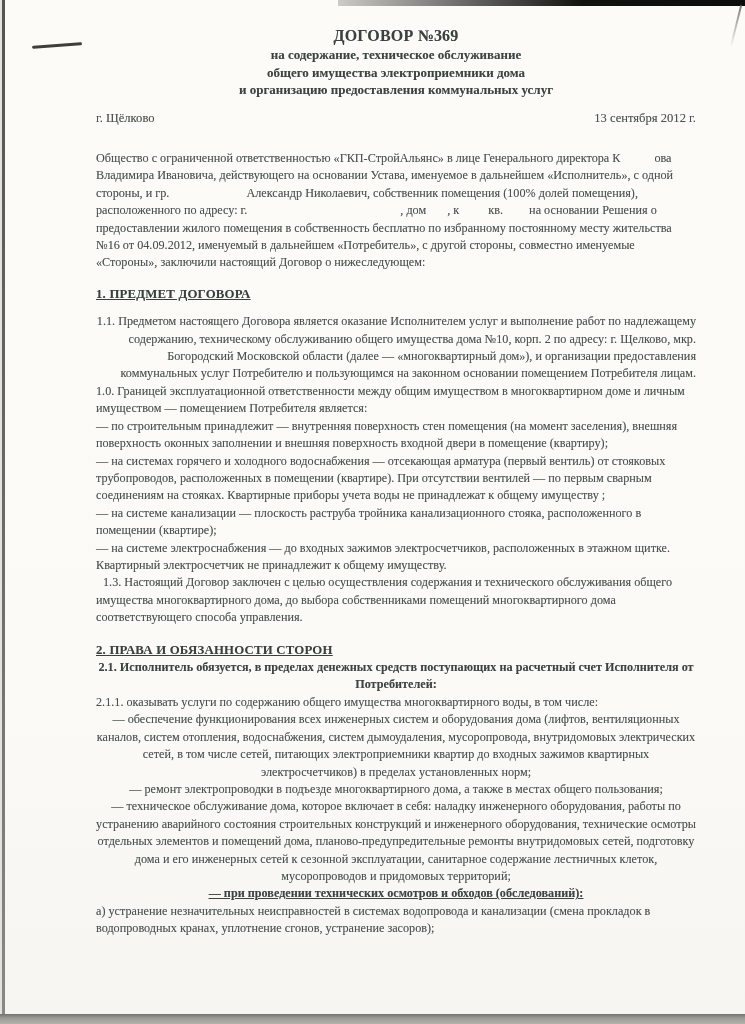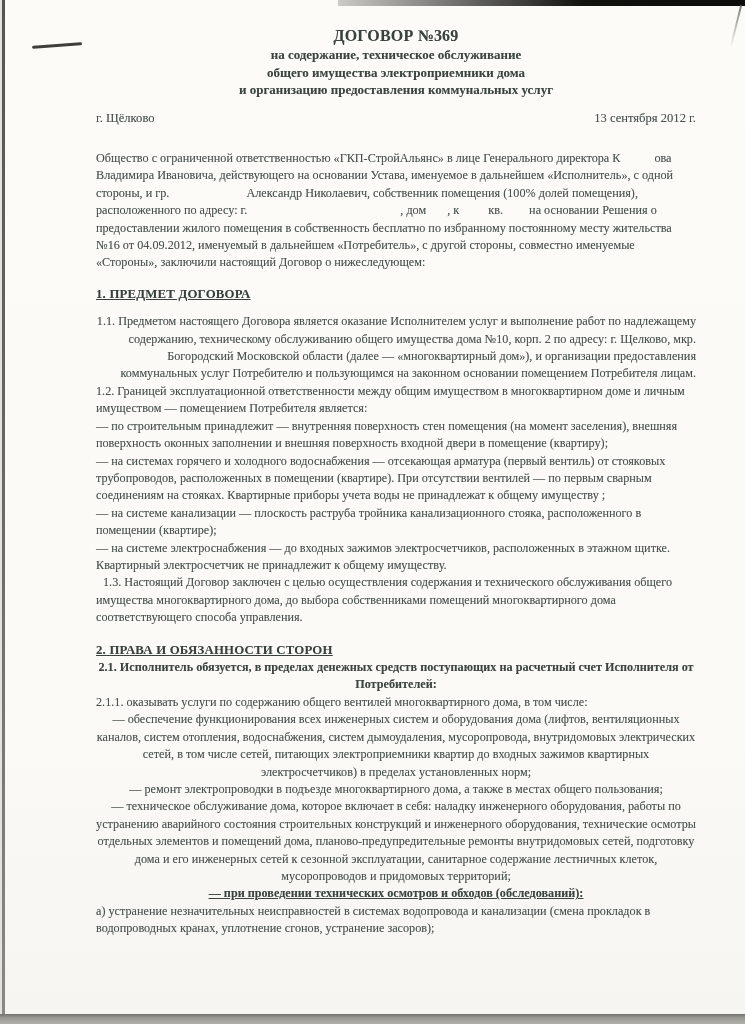--- a/index.html
+++ b/index.html
@@ -87,31 +87,31 @@
       <div class="dateline">
         <span>г. Щёлково</span>
         <span>13 сентября 2012 г.</span>
       </div>
 
       <p class="preamble"><span>Общество с ограниченной ответственностью «ГКП-СтройАльянс» в лице Генерального директора К</span><span class="gap g1"></span><span>ова Владимира Ивановича, действующего на основании Устава, именуемое в дальнейшем «Исполнитель», с одной стороны, и гр. </span><span class="gap g2"></span><span>Александр Николаевич, собственник помещения (100% долей помещения), расположенного по адресу: г. </span><span class="gap g3"></span><span>, дом </span><span class="gap g4"></span><span>, к</span><span class="gap g5"></span><span> кв. </span><span class="gap g6"></span><span> на основании Решения о предоставлении жилого помещения в собственность бесплатно по избранному постоянному месту жительства №16 от 04.09.2012, именуемый в дальнейшем «Потребитель», с другой стороны, совместно именуемые «Стороны», заключили настоящий Договор о нижеследующем:</span></p>
 
       <h2 class="sec-heading">1. ПРЕДМЕТ ДОГОВОРА</h2>
 
       <p class="after-heading">1.1. Предметом настоящего Договора является оказание Исполнителем услуг и выполнение работ по надлежащему содержанию, техническому обслуживанию общего имущества дома №10, корп. 2 по адресу: г. Щелково, мкр. Богородский Московской области (далее — «многоквартирный дом»), и организации предоставления коммунальных услуг Потребителю и пользующимся на законном основании помещением Потребителя лицам.</p>
-      <p>1.2. Границей эксплуатационной ответственности между общим имуществом в многоквартирном доме и личным имуществом — помещением Потребителя является:</p>
+      <p>1.0. Границей эксплуатационной ответственности между общим имуществом в многоквартирном доме и личным имуществом — помещением Потребителя является:</p>
       <p>— по строительным принадлежит — внутренняя поверхность стен помещения (на момент заселения), внешняя поверхность оконных заполнении и внешняя поверхность входной двери в помещение (квартиру);</p>
       <p>— на системах горячего и холодного водоснабжения — отсекающая арматура (первый вентиль) от стояковых трубопроводов, расположенных в помещении (квартире). При отсутствии  вентилей — по первым сварным соединениям на стояках. Квартирные приборы учета воды не принадлежат к общему имуществу ;</p>
       <p>— на системе канализации — плоскость раструба тройника канализационного стояка, расположенного в помещении (квартире);</p>
       <p>— на системе электроснабжения — до входных зажимов электросчетчиков, расположенных в этажном щитке. Квартирный электросчетчик не принадлежит к общему имуществу.</p>
       <p class="indent1">1.3. Настоящий Договор заключен с целью осуществления содержания и технического обслуживания общего имущества многоквартирного дома, до выбора собственниками помещений многоквартирного дома соответствующего способа управления.</p>
 
       <h2 class="sec-heading mt-lg">2.  ПРАВА И ОБЯЗАННОСТИ СТОРОН</h2>
 
       <p class="bold mt">2.1. Исполнитель обязуется, в пределах денежных средств поступающих на расчетный счет Исполнителя от Потребителей:</p>
-      <p>2.1.1. оказывать услуги по содержанию общего вентилей многоквартирного дома, в том числе:</p>
+      <p>2.1.1. оказывать услуги по содержанию общего имущества многоквартирного воды, в том числе:</p>
 
       <p class="mt">— обеспечение функционирования всех инженерных систем и оборудования дома (лифтов, вентиляционных каналов, систем отопления, водоснабжения, систем дымоудаления, мусоропровода, внутридомовых электрических сетей, в том числе сетей, питающих электроприемники квартир до входных зажимов квартирных электросчетчиков) в пределах установленных норм;</p>
       <p class="mt">— ремонт электропроводки в подъезде многоквартирного дома, а также в местах общего пользования;</p>
       <p class="mt">— техническое обслуживание дома, которое включает в себя: наладку инженерного оборудования, работы по устранению аварийного состояния строительных конструкций и инженерного оборудования, технические осмотры отдельных элементов и помещений дома, планово-предупредительные ремонты внутридомовых сетей, подготовку дома и его инженерных сетей к сезонной эксплуатации, санитарное содержание лестничных клеток, мусоропроводов и придомовых территорий;</p>
 
       <p class="u-bullet mt">— при проведении технических осмотров и обходов (обследований):</p>
       <p>а) устранение незначительных неисправностей в системах водопровода и канализации (смена прокладок в водопроводных кранах, уплотнение сгонов, устранение засоров);</p>
 
     </div>
   </div>

